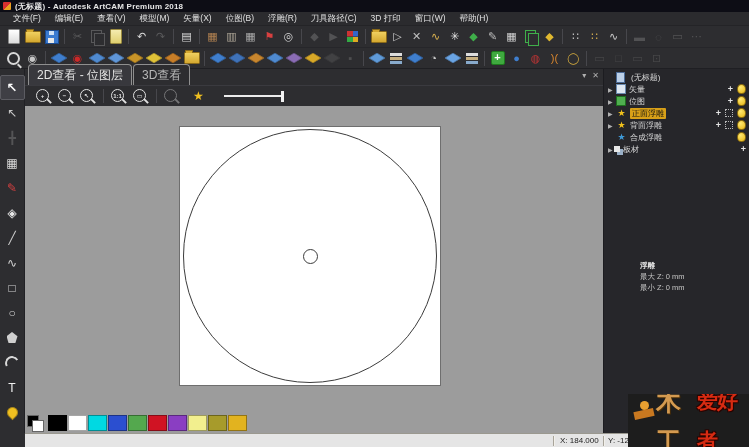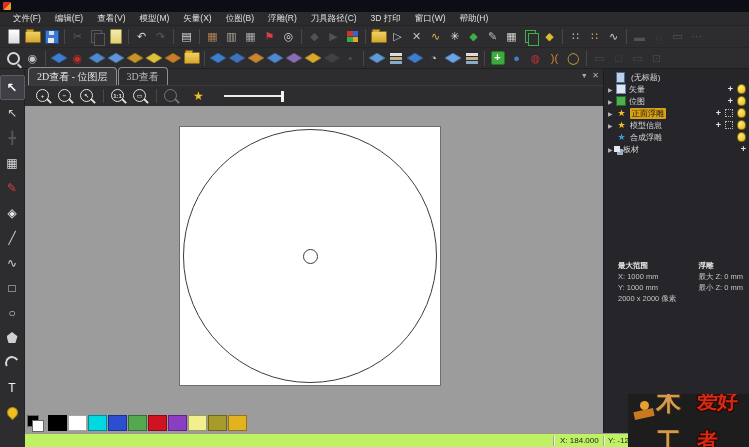--- a/index.html
+++ b/index.html
@@ -48,21 +48,21 @@
 
   
   #lefttools{left:0;top:69px;width:25px;height:378px;background:#2d2d30;border-right:1px solid #212125;display:flex;flex-direction:column;align-items:center;padding-top:6px;box-sizing:border-box;}
   .ltool{width:23px;height:25px;display:flex;align-items:center;justify-content:center;font-size:12px;color:#c8c8c8;flex:0 0 auto;}
   .ltool.active{background:#3f3f45;border:1px solid #5c5c62;border-radius:2px;height:23px;}
   .ltool.dis{opacity:.4;}
 
   
   #region{left:25px;top:69px;width:578px;height:364px;background:#2d2d30;}
   #tabbar{position:absolute;left:0;top:0;width:578px;height:16px;display:flex;align-items:flex-end;padding-left:3px;box-sizing:border-box;}
-  .vtab{font-size:10px;color:#e4e4e4;border:1px solid #8f8f8f;border-bottom:none;border-radius:4px 4px 0 0;padding:2px 8px 1px 8px;background:#38383d;margin-right:1px;white-space:nowrap;font-family:Liberation Serif, serif;}
+  .vtab{font-size:12px;color:#e4e4e4;border:1px solid #8f8f8f;border-bottom:none;border-radius:4px 4px 0 0;padding:2px 8px 1px 8px;background:#38383d;margin-right:1px;white-space:nowrap;}
   .vtab.inactive{background:#2d2d30;color:#b8b8b8;}
   #view-ctrls{position:absolute;right:4px;top:2px;display:flex;gap:6px;}
   #view-ctrls span{color:#b0b0b0;font-size:8px;line-height:10px;}
   #zoombar{position:absolute;left:0;top:16px;width:578px;height:21px;background:#2d2d30;border-top:1px solid #3a3a3f;display:flex;align-items:center;padding-left:8px;box-sizing:border-box;}
   .zic{position:relative;width:22px;height:18px;flex:0 0 auto;}
   .zic.dis{opacity:.4;}
   .zic .zc{position:absolute;left:3px;top:2px;width:11px;height:11px;border:1.5px solid #e2e2e2;border-radius:50%;display:flex;align-items:center;justify-content:center;font-size:6px;font-weight:bold;color:#e2e2e2;font-style:normal;}
   .zic:after{content:"";position:absolute;left:13px;top:13px;width:6px;height:2px;background:#e2e2e2;transform:rotate(45deg);}
   .zsep{width:1px;height:14px;background:#47474c;margin:0 4px;}
   #zoom-bulb{color:#f0c020;font-size:12px;margin:0 6px 0 10px;}
@@ -104,39 +104,40 @@
   .tbox{width:6px;height:6px;border:1px dotted #b8b8b8;margin-left:4px;}
   .tbulb{width:7px;height:8px;border-radius:50% 50% 45% 45%;background:radial-gradient(circle at 35% 30%,#ffe870,#e8b818);border:1px solid #8a6c10;margin-left:4px;}
   #model-section{position:absolute;left:0;top:183px;width:146px;}
   #model-info-bar{height:13px;background:linear-gradient(#3c5e8a,#2a4568);display:flex;align-items:center;padding:0 5px;font-size:8px;color:#fff;}
   #model-info-bar .sp{flex:1;}
   #info-body{display:flex;padding:8px 2px 0 14px;font-size:7.5px;color:#c4c4c4;line-height:11px;}
   #info-body .col2{margin-left:22px;}
   .ihead{color:#e8e8e8;font-weight:bold;}
 
   
-  #statusbar{left:25px;top:433px;width:724px;height:14px;background:#bef264;border-top:1px solid #9a988f;box-sizing:border-box;}
+  #statusbar{left:25px;top:433px;width:724px;height:14px;background:#e5e5e5;border-top:1px solid #9a988f;box-sizing:border-box;}
   #statusbar span{position:absolute;top:2px;font-size:8px;color:#1c1c1c;}
   .groove{position:absolute;top:2px;width:1px;height:10px;background:#a8a49a;box-shadow:1px 0 0 #f2f0ea;}
   #corner{left:0;top:433px;width:25px;height:14px;background:#2d2d30;}
 
   
   #watermark{left:628px;top:394px;width:121px;height:53px;background:#1d1d1d;display:flex;align-items:center;justify-content:flex-start;overflow:hidden;}
   #wm-fig{position:relative;width:26px;height:40px;margin-left:2px;flex:0 0 auto;}
   #wm-left{font-size:25px;font-weight:bold;color:#d49a50;text-shadow:1px 1px 0 #4a2e08;letter-spacing:-3px;line-height:40px;}
   #wm-right{font-size:21px;font-weight:bold;color:#d62b12;line-height:40px;letter-spacing:-1px;margin-left:3px;
     text-shadow:-1px -1px 0 #2a0400,1px -1px 0 #2a0400,-1px 1px 0 #2a0400,1px 1px 0 #2a0400;}
   #wm-head{position:absolute;left:10px;top:0px;width:9px;height:9px;background:#e8a030;border-radius:50%;}
   #wm-body{position:absolute;left:4px;top:9px;width:20px;height:8px;background:#c87820;transform:rotate(-12deg);}
 </style>
 </head>
 <body>
 
 <div class="abs" id="titlebar">
   <div id="app-icon"></div>
+  <div id="title-text">(无标题) - Autodesk ArtCAM Premium 2018</div>
 </div>
 
 <div class="abs" id="menubar">
     <span class="mitem">文件(F)</span>
     <span class="mitem">编辑(E)</span>
     <span class="mitem">查看(V)</span>
     <span class="mitem">模型(M)</span>
     <span class="mitem">矢量(X)</span>
     <span class="mitem">位图(B)</span>
     <span class="mitem">浮雕(R)</span>
@@ -403,21 +404,21 @@
         <span class="ticn star-yellow-icon">★</span>
         <span class="tlabel sel">正面浮雕</span>
         <span class="tspace"></span>
         <span class="tplus">+</span>
         <span class="tbox"></span>
         <span class="tbulb"></span>
       </div>
       <div class="trow">
         <span class="tarrow">▶</span>
         <span class="ticn star-yellow-icon">★</span>
-        <span class="tlabel">模型信息</span>
+        <span class="tlabel">背面浮雕</span>
         <span class="tspace"></span>
         <span class="tplus">+</span>
         <span class="tbox"></span>
         <span class="tbulb"></span>
       </div>
       <div class="trow">
         <span class="tarrow"></span>
         <span class="ticn star-blue-icon">★</span>
         <span class="tlabel">合成浮雕</span>
         <span class="tspace"></span>
@@ -426,26 +427,20 @@
       <div class="trow">
         <span class="tarrow">▶</span>
         <span class="ticn sheets-icon"></span>
         <span class="tlabel">板材</span>
         <span class="tspace"></span>
         <span class="tplus">+</span>
       </div>
     </div>
   <div id="model-section">
     <div id="info-body">
-      <div class="col1">
-        <div class="ihead">最大范围</div>
-        <div>X: 1000 mm</div>
-        <div>Y: 1000 mm</div>
-        <div>2000 x 2000 像素</div>
-      </div>
       <div class="col2">
         <div class="ihead">浮雕</div>
         <div>最大 Z: 0 mm</div>
         <div>最小 Z: 0 mm</div>
       </div>
     </div>
   </div>
 </div>
 
 <div class="abs" id="corner"></div>

